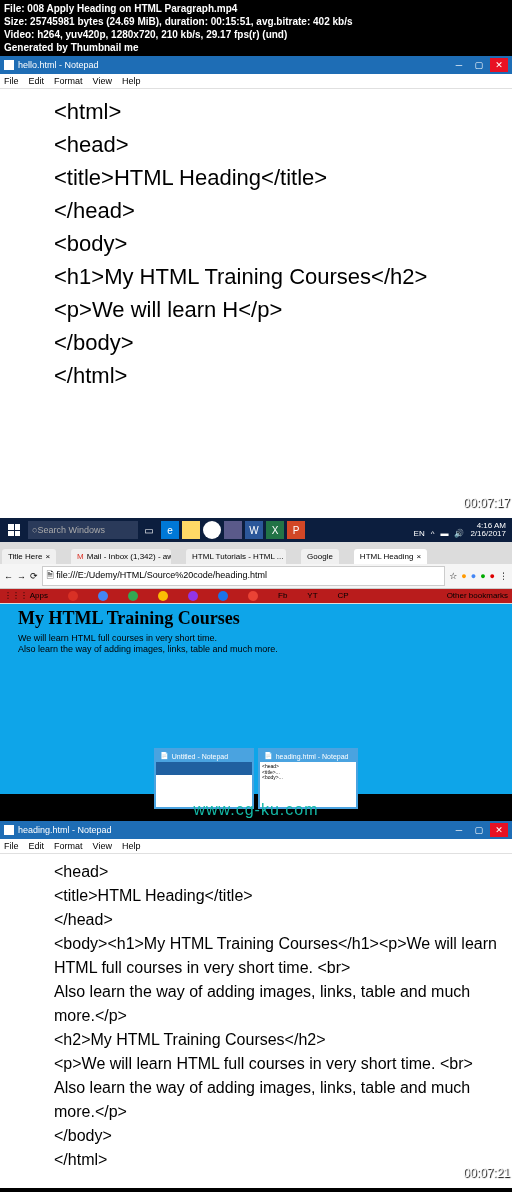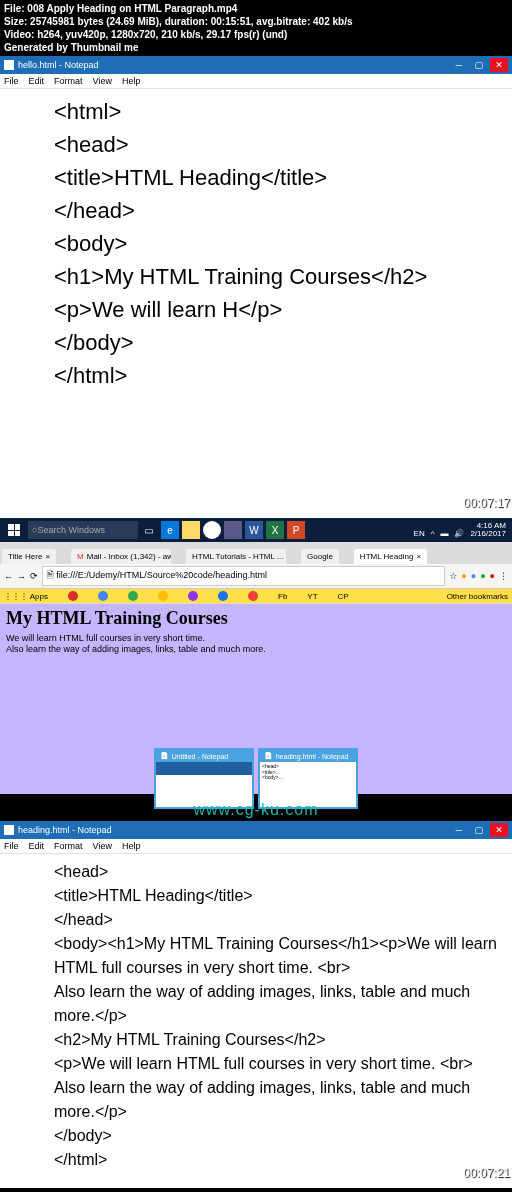--- a/index.html
+++ b/index.html
@@ -37,24 +37,24 @@
 .ti-ppt { background: #d24726; color: #fff; }
 .ti-generic { background: #5a5a8a; }
 .taskbar-right { display: flex; align-items: flex-end; gap: 6px; color: #fff; font-size: 8px; padding-right: 4px; }
 .clock { text-align: right; line-height: 1; }
 
 .browser-tabs { background: #dcdcdc; height: 22px; display: flex; align-items: flex-end; padding: 0 2px; gap: 15px; font-size: 8px; }
 .tab { background: #f0f0f0; padding: 3px 6px; border-radius: 3px 3px 0 0; white-space: nowrap; overflow: hidden; text-overflow: ellipsis; max-width: 100px; display: flex; align-items: center; gap: 3px; }
 .tab.active { background: #fff; }
 .addr-bar { background: #f5f5f5; border-bottom: 1px solid #ccc; padding: 2px 4px; display: flex; align-items: center; gap: 4px; font-size: 9px; }
 .addr-input { flex: 1; background: #fff; border: 1px solid #ccc; padding: 1px 4px; font-size: 9px; }
-.bookmark-bar { background: #fde047; border-bottom: 1px solid #ddd; padding: 2px 4px; display: flex; gap: 20px; font-size: 8px; align-items: center; }
+.bookmark-bar { background: #b91c1c; border-bottom: 1px solid #ddd; padding: 2px 4px; display: flex; gap: 20px; font-size: 8px; align-items: flex-start; }
 .bookmark-bar .dot { width: 10px; height: 10px; border-radius: 50%; }
 
-.browser-page { background: #c4b5fd; padding: 4px 6px; min-height: 190px; }
+.browser-page { background: #0ea5e9; padding: 4px 18px; min-height: 190px; }
 .browser-page h1 { font-family: "Times New Roman", serif; font-size: 18px; font-weight: bold; margin-bottom: 4px; }
 .browser-page p { font-family: Liberation Sans, sans-serif; font-size: 9px; line-height: 1.2; }
 
 .alt-tab-overlay { display: flex; gap: 4px; justify-content: center; padding: 4px 0; background: transparent; position: relative; margin-top: -50px; }
 .alt-tab-item { width: 100px; background: #fff; border: 2px solid #4aa3e0; font-size: 7px; }
 .alt-tab-title { background: #4aa3e0; color: #fff; padding: 2px 4px; display: flex; align-items: center; gap: 3px; }
 .alt-tab-preview { height: 45px; background: #fff; padding: 2px; font-size: 5px; line-height: 1.1; overflow: hidden; }
 
 .watermark { text-align: center; color: #14b8a6; font-size: 16px; font-weight: 400; font-family: Arial, sans-serif; letter-spacing: 1px; margin-top: -12px; margin-bottom: 2px; position: relative; z-index: 10; }
 

